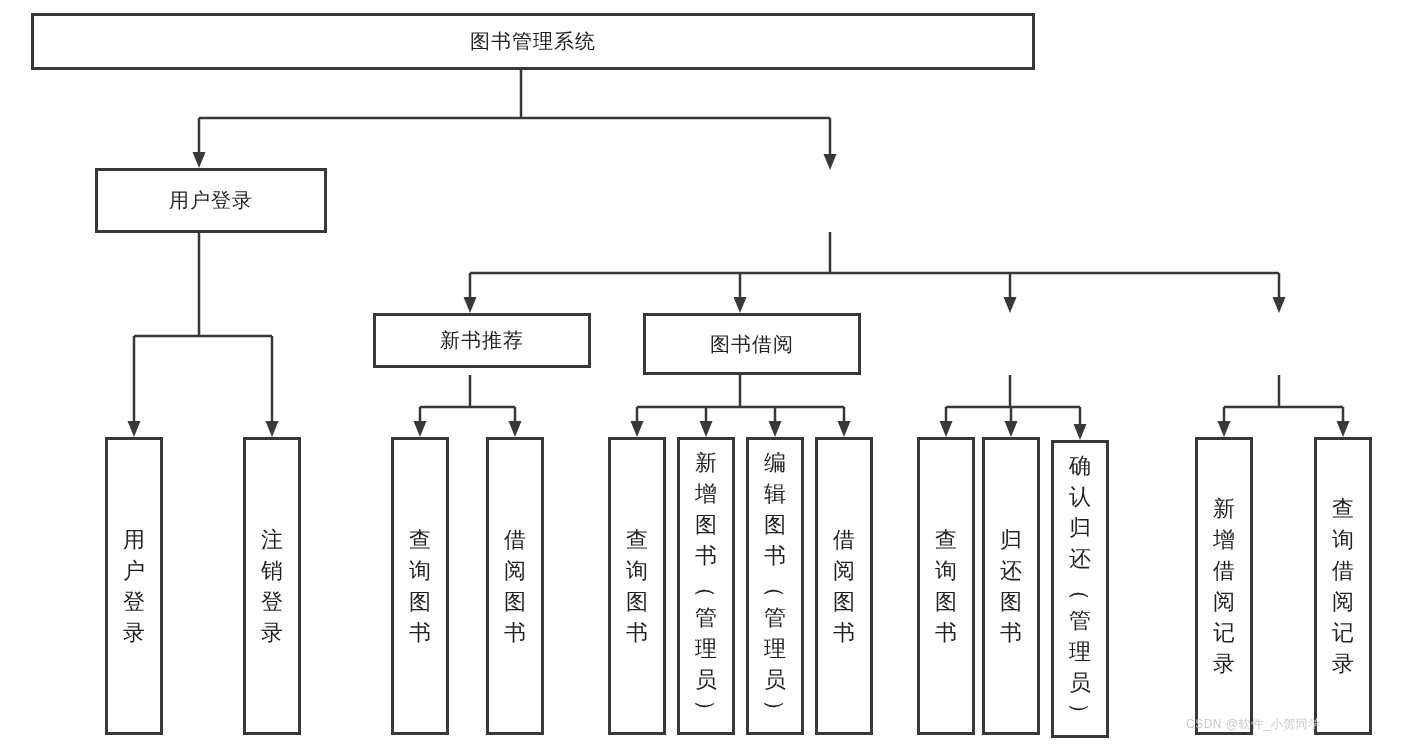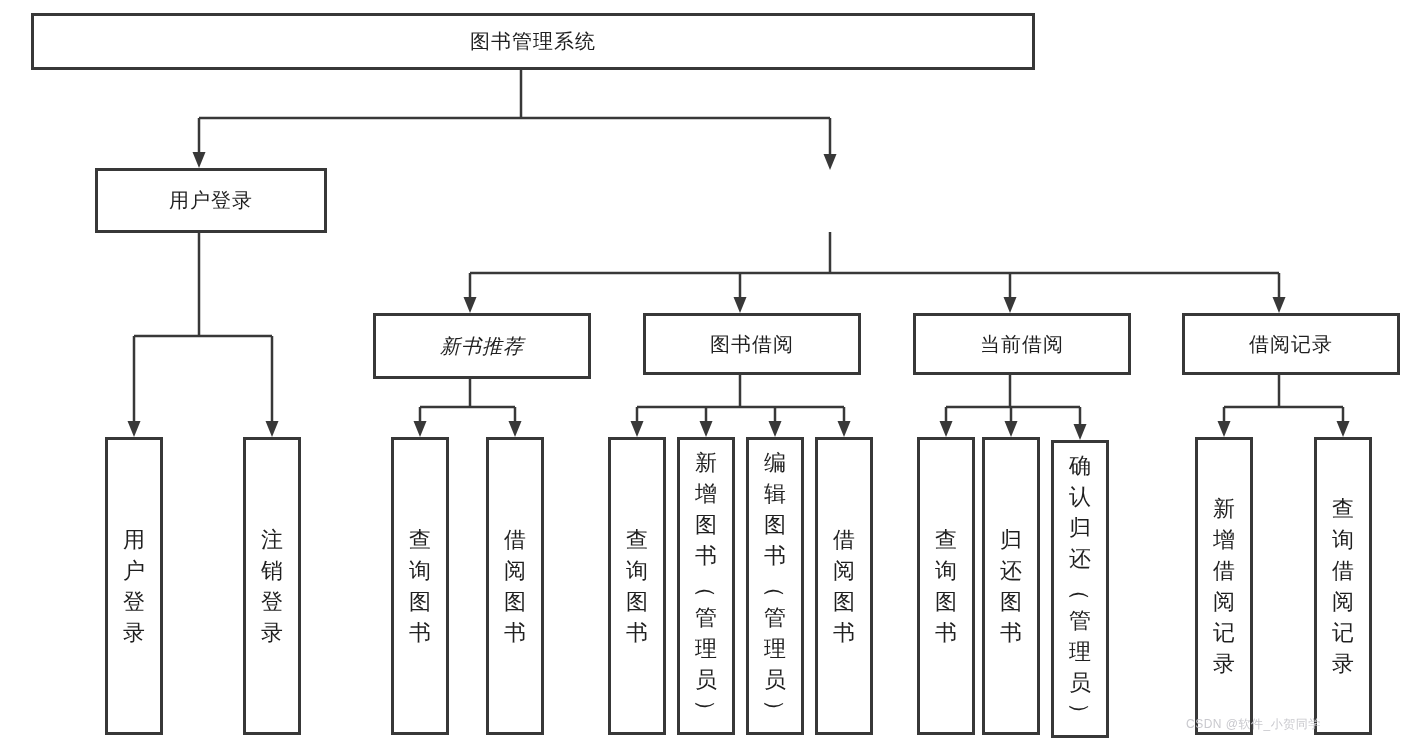--- a/index.html
+++ b/index.html
@@ -34,21 +34,21 @@
     display:flex;flex-direction:column;align-items:center;justify-content:center;
     width:100%;height:100%;
     font-size:22px;line-height:31px;
   }
   .vchar{display:block;height:31px;width:100%;text-align:center;}
   .vchar.rot{transform:rotate(90deg);}
   
   .b-root {left:19px;  top:13px;  width:1004px;height:57px;}
   .b-login{left:83px;  top:168px; width:232px; height:65px;}
   .b-mgmt {left:713px; top:170px; width:234px; height:62px;}
-  .b-l3-1{left:361px; top:313px;width:218px;height:66px;font-style:italic;}
+  .b-l3-1{left:361px; top:313px;width:218px;height:55px;}
   .b-l3-2{left:631px; top:313px;width:218px;height:62px;}
   .b-l3-3{left:901px; top:313px;width:218px;height:62px;}
   .b-l3-4{left:1170px;top:313px;width:218px;height:62px;}
   .b-u1{left:105px}.b-u2{left:243px}
   .b-n1{left:391px}.b-n2{left:486px}
   .b-b1{left:608px}.b-b2{left:677px}.b-b3{left:746px}.b-b4{left:815px}
   .b-c1{left:917px}.b-c2{left:982px}.b-c3{left:1051px;top:440px}
   .b-r1{left:1195px}.b-r2{left:1314px}
   .watermark{
     position:absolute;left:1186px;top:716px;
@@ -108,26 +108,20 @@
   <div class="box hbox b-login">
     <span>用户登录</span>
   </div>
 
   <div class="box hbox b-l3-1">
     <span>新书推荐</span>
   </div>
   <div class="box hbox b-l3-2">
     <span>图书借阅</span>
   </div>
-  <div class="box hbox b-l3-3">
-    <span>当前借阅</span>
-  </div>
-  <div class="box hbox b-l3-4">
-    <span>借阅记录</span>
-  </div>
 
   <div class="box leaf b-u1">
     <div class="vtext">
         <span class="vchar">用</span>
         <span class="vchar">户</span>
         <span class="vchar">登</span>
         <span class="vchar">录</span>
       </div>
   </div>
   <div class="box leaf b-u2">

